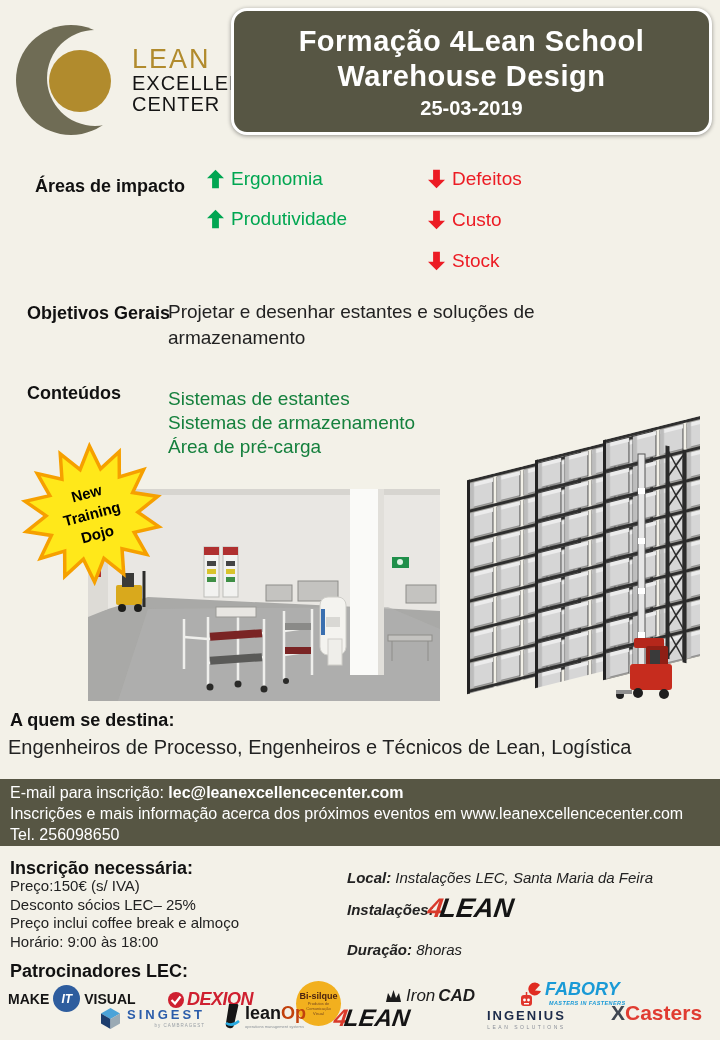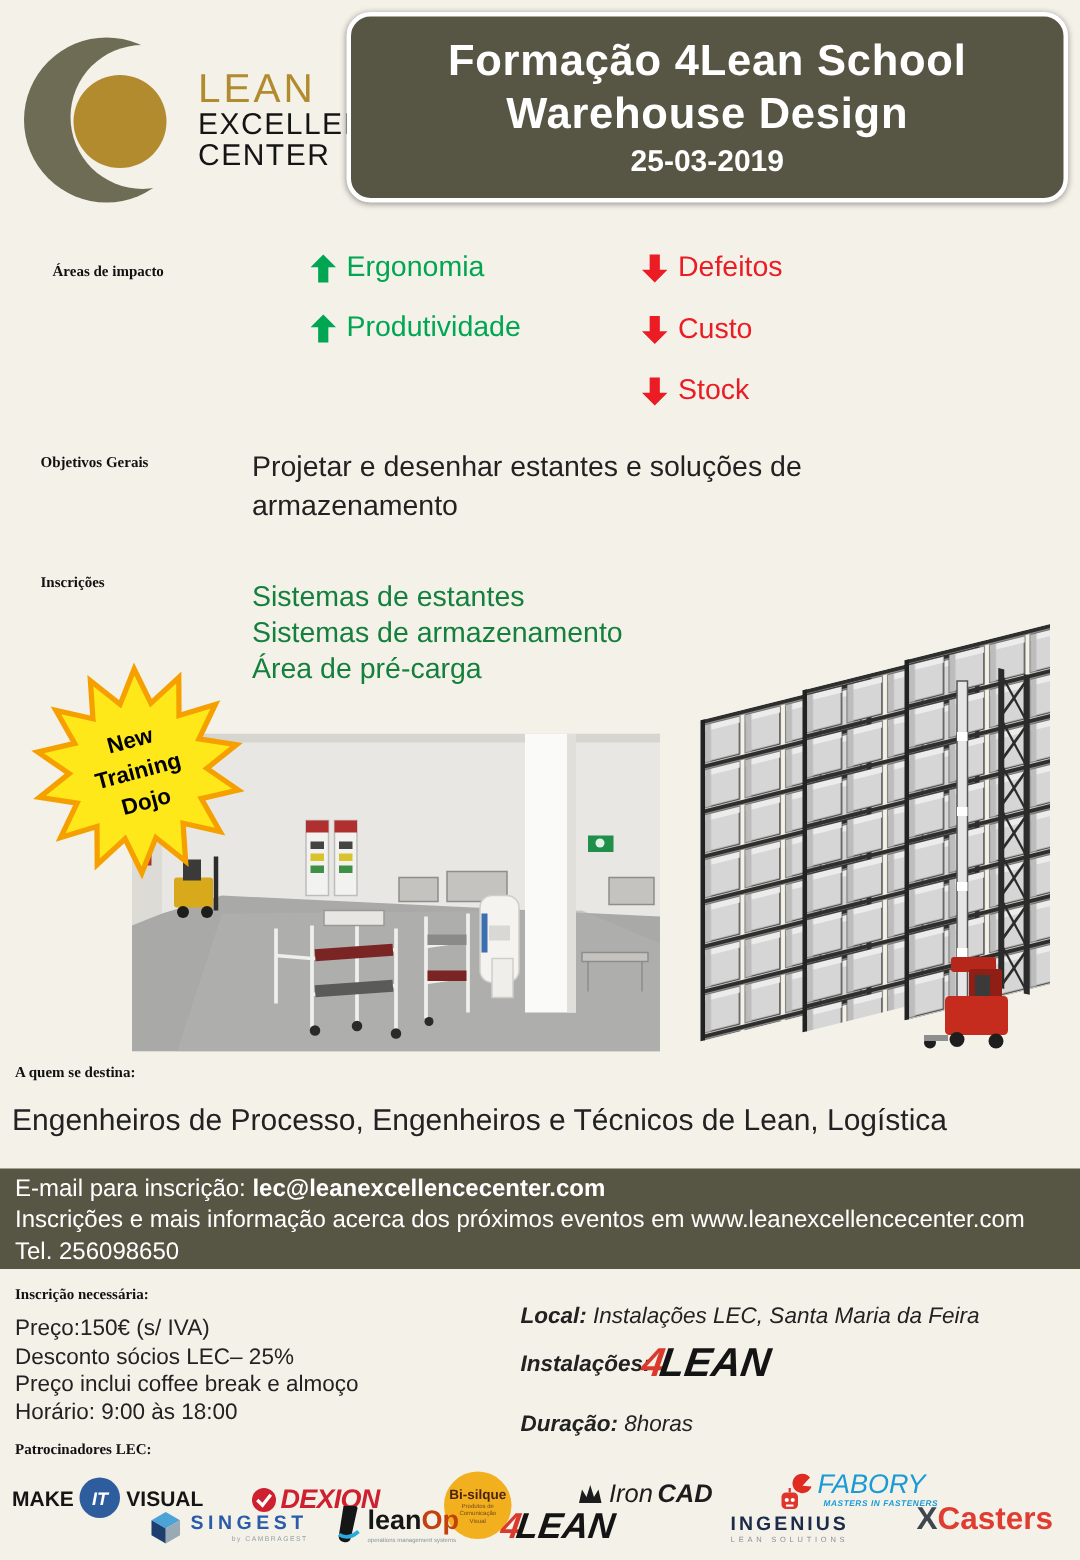--- a/index.html
+++ b/index.html
@@ -11,21 +11,21 @@
             border-radius:16px;box-shadow:0 1px 4px rgba(0,0,0,.4);color:#fff;text-align:center;
             box-sizing:border-box;padding-top:13px;}
   .titlebox .t{font-size:29px;font-weight:bold;line-height:35px;letter-spacing:.5px;}
   .titlebox .d{font-size:20px;font-weight:bold;margin-top:3px;}
   .logo-wrap{left:16px;top:20px;display:flex;align-items:center;}
   .logo-text{margin-left:4px;line-height:1.05;}
   .logo-text .l1{font-size:27px;color:#b18b2d;letter-spacing:2px;}
   .logo-text .l2{font-size:20px;color:#141414;letter-spacing:1px;}
   .logo-text .l3{font-size:20px;color:#141414;letter-spacing:1px;}
   
-  .seclabel{font-weight:bold;font-size:10px;color:#111;font-family:Liberation Serif, serif;}
+  .seclabel{font-weight:bold;font-size:18px;color:#111;}
   .impact-item{display:flex;align-items:center;gap:7px;font-size:19px;margin-bottom:18px;}
   .impact-item.red{margin-bottom:19px;}
   .green{color:#00a651;}
   .redc{color:#ec1c24;}
   .bodytext{font-size:19px;line-height:26px;color:#222;}
   .contentlines div{font-size:19px;line-height:24px;color:#15803d;}
   
   .badge-text{font-weight:bold;font-size:15px;}
   
   .aud-text{font-size:20px;color:#222;}
@@ -43,21 +43,21 @@
               align-items:center;justify-content:center;font-style:italic;font-size:12px;font-weight:bold;}
   .dexion{display:flex;align-items:center;gap:2px;color:#cf2030;font-weight:800;font-size:18px;
           letter-spacing:-.5px;font-style:italic;}
   .bisilque{width:45px;height:45px;border-radius:50%;background:#f2b01e;display:flex;flex-direction:column;
             align-items:center;justify-content:center;text-align:center;}
   .bisilque .bn{font-size:9px;font-weight:bold;color:#4d2410;}
   .bisilque .bt{font-size:4px;color:#7a4a1e;line-height:5px;width:30px;}
   .ironcad{display:flex;align-items:center;gap:3px;font-size:17px;color:#1c1c1c;}
   .ironcad b{font-weight:800;}
   .fabory{color:#1a9ad6;font-style:italic;}
-  .fabory .fb{display:flex;align-items:center;gap:2px;font-size:18px;font-weight:400;}
+  .fabory .fb{display:flex;align-items:center;gap:2px;font-size:18px;font-weight:700;}
   .fabory .ft{font-size:5.5px;font-weight:bold;letter-spacing:.4px;margin-left:22px;}
   .xcasters{font-size:21px;font-weight:800;}
   .xcasters .xx{color:#3f4650;}
   .xcasters .xc{color:#e03c31;}
   .singest{display:flex;align-items:flex-start;gap:5px;}
   .singest .sn{font-size:13px;font-weight:bold;color:#2a5caa;letter-spacing:3px;}
   .singest .st{font-size:4.5px;color:#9aa0a6;letter-spacing:1px;text-align:right;margin-top:1px;}
   .leanop{display:flex;align-items:flex-start;gap:3px;}
   .leanop .ln{font-size:18px;font-weight:bold;color:#161616;}
   .leanop .lo{color:#c2410c;}
@@ -127,21 +127,21 @@
       <svg width="17" height="20" viewBox="0 0 20 22">
           <polygon points="10,22 0,12 6,12 6,0 14,0 14,12 20,12" fill="#ec1c24"></polygon>
         </svg>
       <span>Stock</span>
     </div>
   </div>
 
   <div class="abs seclabel" style="left:27px;top:303px;">Objetivos Gerais</div>
   <div class="abs bodytext" style="left:168px;top:299px;width:390px;">Projetar e desenhar estantes e soluções de armazenamento</div>
 
-  <div class="abs seclabel" style="left:27px;top:383px;">Inscrições</div>
+  <div class="abs seclabel" style="left:27px;top:383px;">Conteúdos</div>
   <div class="abs contentlines" style="left:168px;top:387px;">
     <div>Sistemas de estantes</div>
     <div>Sistemas de armazenamento</div>
     <div>Área de pré-carga</div>
   </div>
 
   <svg class="abs" style="left:458px;top:388px;" width="256" height="318" viewBox="0 0 256 318">
     <defs>
       <pattern id="bx" patternUnits="userSpaceOnUse" width="27" height="30">
         <rect x="0" y="0" width="27" height="3" fill="#2e2e2e"></rect>

